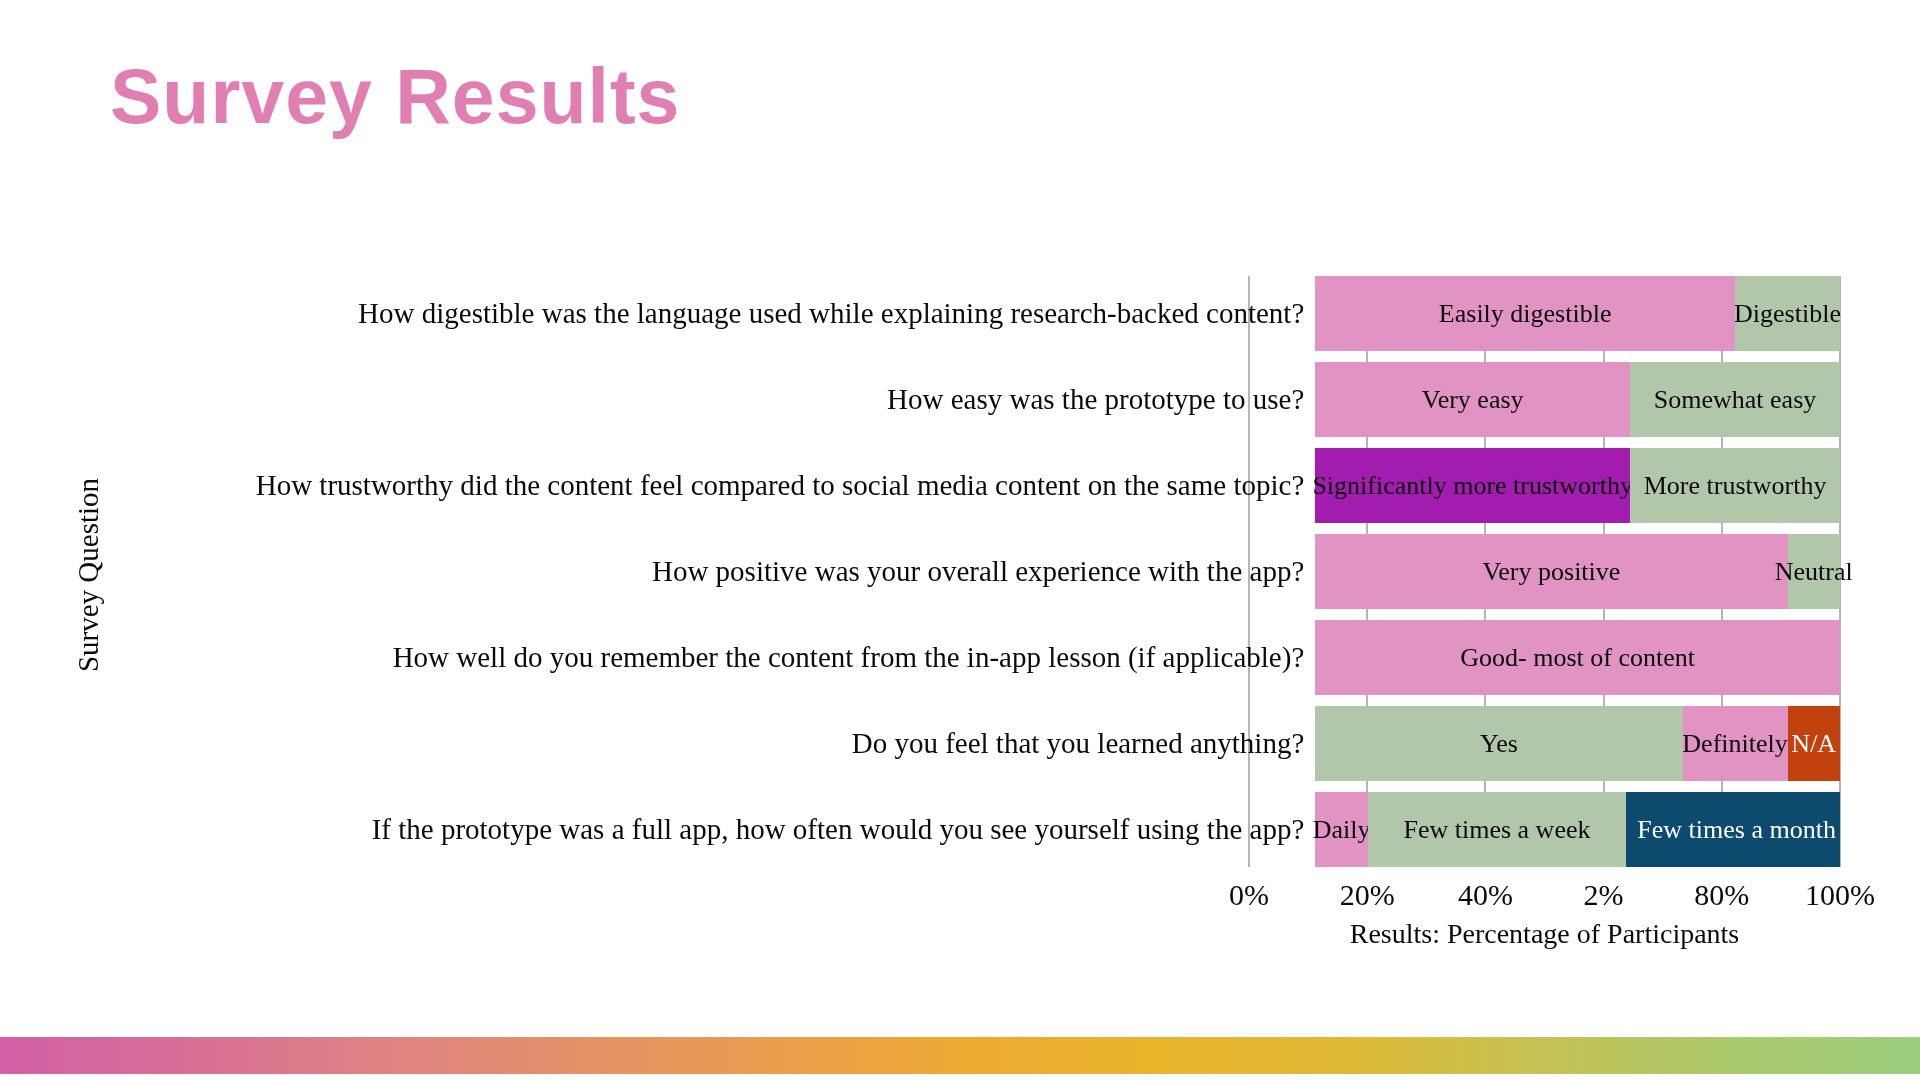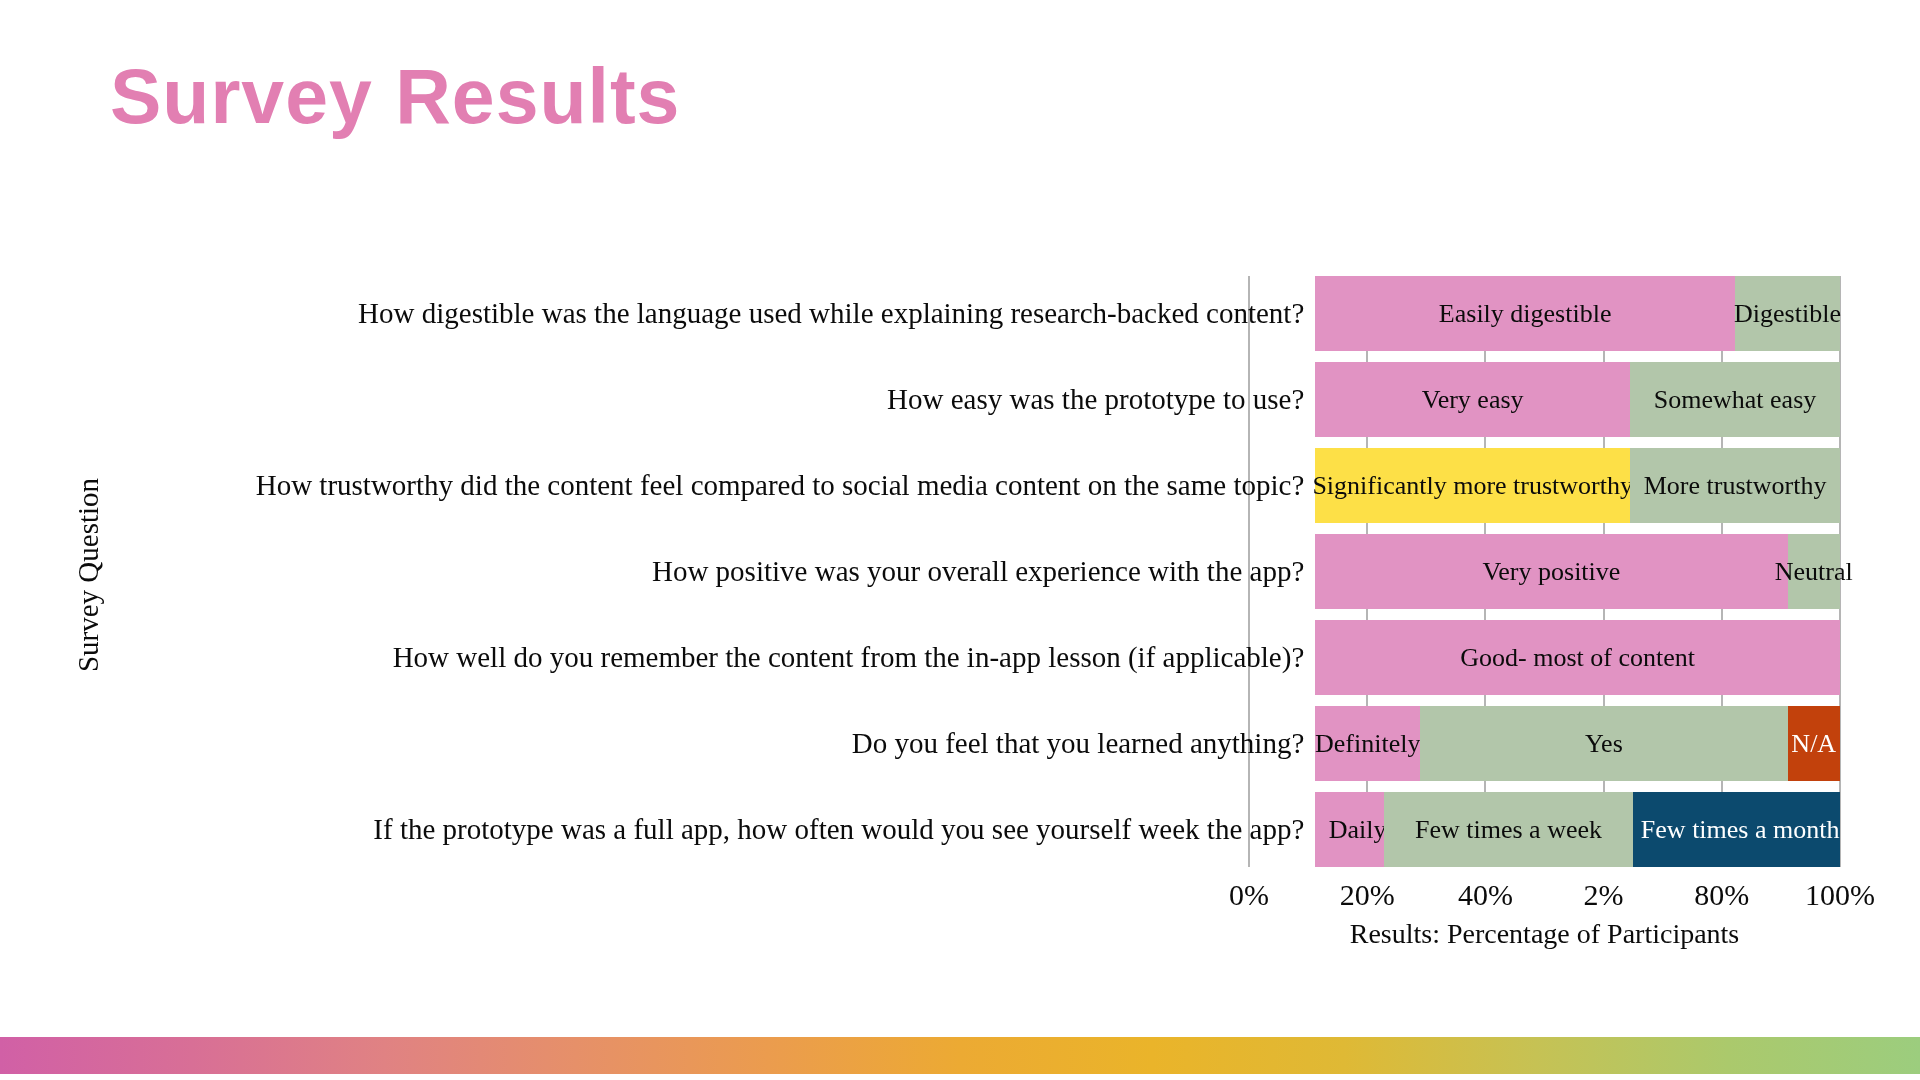--- a/index.html
+++ b/index.html
@@ -67,49 +67,49 @@
       <div class="row">
         <div class="q">How easy was the prototype to use?</div>
         <div class="bar">
           <div class="seg" style="width: 60%; background: rgb(225, 147, 195);">Very easy</div>
           <div class="seg" style="width: 40%; background: rgb(178, 198, 170);">Somewhat easy</div>
         </div>
       </div>
       <div class="row">
         <div class="q">How trustworthy did the content feel compared to social media content on the same topic?</div>
         <div class="bar">
-          <div class="seg" style="width: 60%; background: #fde047;">Significantly more trustworthy</div>
+          <div class="seg" style="width: 60%; background: #a21caf;">Significantly more trustworthy</div>
           <div class="seg" style="width: 40%; background: rgb(178, 198, 170);">More trustworthy</div>
         </div>
       </div>
       <div class="row">
         <div class="q">How positive was your overall experience with the app?</div>
         <div class="bar">
           <div class="seg" style="width: 90%; background: rgb(225, 147, 195);">Very positive</div>
           <div class="seg" style="width: 10%; background: rgb(178, 198, 170);">Neutral</div>
         </div>
       </div>
       <div class="row">
         <div class="q">How well do you remember the content from the in-app lesson (if applicable)?</div>
         <div class="bar">
           <div class="seg" style="width: 100%; background: rgb(225, 147, 195);">Good- most of content</div>
         </div>
       </div>
       <div class="row">
         <div class="q">Do you feel that you learned anything?</div>
         <div class="bar">
+          <div class="seg" style="width: 70%; background: rgb(178, 198, 170);">Yes</div>
           <div class="seg" style="width: 20%; background: rgb(225, 147, 195);">Definitely</div>
-          <div class="seg" style="width: 70%; background: rgb(178, 198, 170);">Yes</div>
           <div class="seg light" style="width: 10%; background: #c2410c;">N/A</div>
         </div>
       </div>
       <div class="row">
-        <div class="q">If the prototype was a full app, how often would you see yourself week the app?</div>
+        <div class="q">If the prototype was a full app, how often would you see yourself using the app?</div>
         <div class="bar">
-          <div class="seg" style="width: 10%; background: rgb(225, 147, 195); padding-left: 16px;">Daily</div>
+          <div class="seg" style="width: 10%; background: rgb(225, 147, 195);">Daily</div>
           <div class="seg" style="width: 50%; background: rgb(178, 198, 170);">Few times a week</div>
           <div class="seg light" style="width: 40%; background: #0c4a6e; padding-left: 7px;">Few times a month</div>
         </div>
       </div>
     </div>
 
   <div class="xticks">
       <div class="xtick" style="left: 0%;">0%</div>
       <div class="xtick" style="left: 20%;">20%</div>
       <div class="xtick" style="left: 40%;">40%</div>

